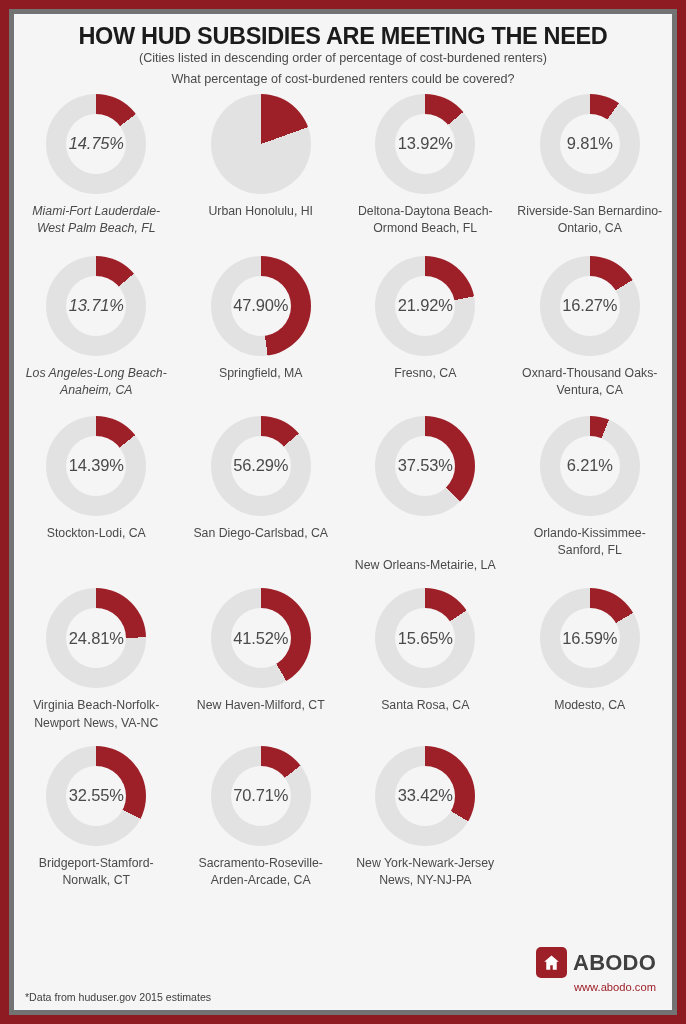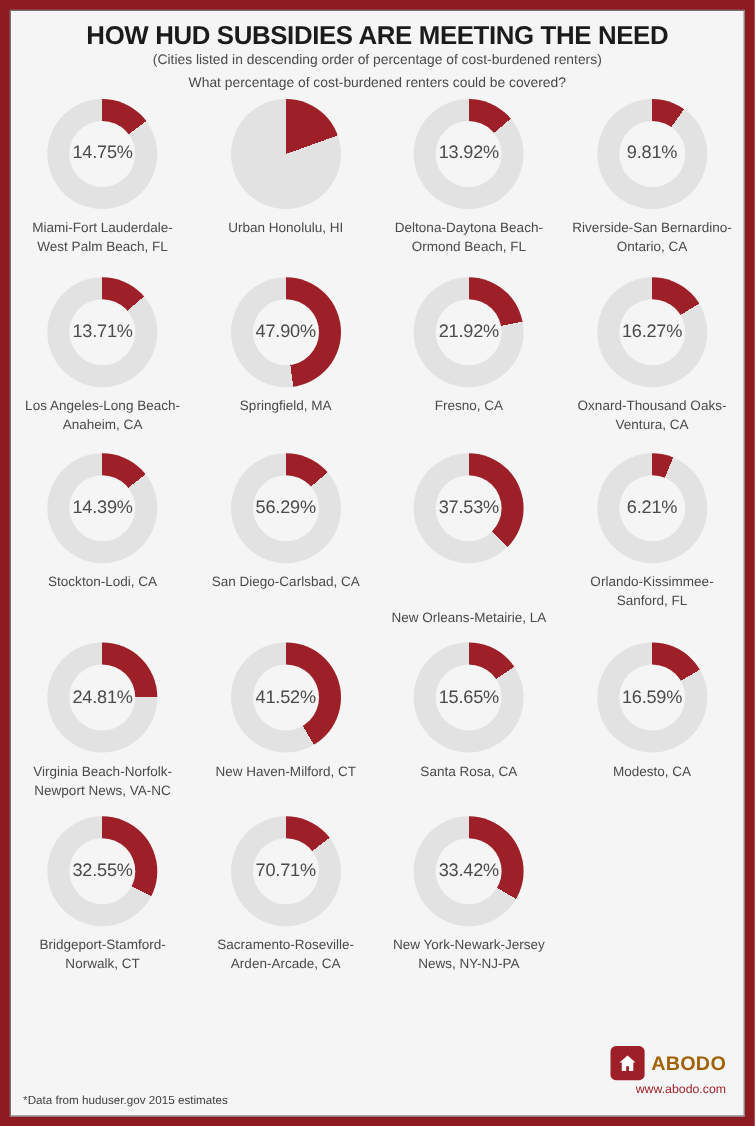--- a/index.html
+++ b/index.html
@@ -21,21 +21,21 @@
     height: 1024px;
     background: #8e1b22;
     padding: 9px;
   }
 
   #canvas {
     position: relative;
     width: 100%;
     height: 100%;
     background: #f5f5f5;
-    border: 1px solid #737373;
+    border: 5px solid #737373;
     overflow: hidden;
   }
 
   
   #header {
     padding-top: 9px;
     text-align: center;
   }
 
   #main-title {
@@ -142,24 +142,24 @@
     height: 31px;
     border-radius: 5px;
     background: #9d1f28;
     display: flex;
     align-items: center;
     justify-content: center;
     margin-right: 6px;
   }
 
   #logo-word {
-    font-size: 18px;
+    font-size: 22px;
     font-weight: bold;
     letter-spacing: 0.2px;
-    color: #a16207;
+    color: #404040;
     line-height: 1;
   }
 
   #logo-url {
     margin-top: 3px;
     font-size: 11.2px;
     color: #9d1f28;
   }
 </style>
 </head>
@@ -168,54 +168,54 @@
 <div id="infographic">
   <div id="canvas">
 
     <div id="header">
       <div id="main-title">HOW HUD SUBSIDIES ARE MEETING THE NEED</div>
       <div id="subtitle-2">(Cities listed in descending order of percentage of cost-burdened renters)</div>
       <div id="subtitle-1">What percentage of cost-burdened renters could be covered?</div>
     </div>
 
     <div id="grid">
+        <div class="cell row-0" style="padding-bottom: 18px; font-style: italic;">
+          <div class="donut-wrap">
+            <div class="donut-ring" style="background: conic-gradient(rgb(157, 31, 40) 0deg, rgb(157, 31, 40) 53.1deg, rgb(226, 226, 226) 53.1deg, rgb(226, 226, 226) 360deg);"></div>
+            <div class="donut-hole">
+              <div class="donut-value">14.75%</div>
+            </div>
+          </div>
+          <div class="cell-label">Miami-Fort Lauderdale-West Palm Beach, FL</div>
+        </div>
         <div class="cell row-0" style="padding-bottom: 18px;">
           <div class="donut-wrap">
-            <div class="donut-ring" style="background: conic-gradient(rgb(157, 31, 40) 0deg, rgb(157, 31, 40) 53.1deg, rgb(226, 226, 226) 53.1deg, rgb(226, 226, 226) 360deg);"></div>
-            <div class="donut-hole">
-              <div class="donut-value">14.75%</div>
-            </div>
-          </div>
-          <div class="cell-label">Miami-Fort Lauderdale-West Palm Beach, FL</div>
+            <div class="donut-ring" style="background: conic-gradient(rgb(157, 31, 40) 0deg, rgb(157, 31, 40) 70.2deg, rgb(226, 226, 226) 70.2deg, rgb(226, 226, 226) 360deg);"></div>
+          </div>
+          <div class="cell-label">Urban Honolulu, HI</div>
         </div>
         <div class="cell row-0" style="padding-bottom: 18px;">
           <div class="donut-wrap">
-            <div class="donut-ring" style="background: conic-gradient(rgb(157, 31, 40) 0deg, rgb(157, 31, 40) 70.2deg, rgb(226, 226, 226) 70.2deg, rgb(226, 226, 226) 360deg);"></div>
-          </div>
-          <div class="cell-label">Urban Honolulu, HI</div>
+            <div class="donut-ring" style="background: conic-gradient(rgb(157, 31, 40) 0deg, rgb(157, 31, 40) 50.112deg, rgb(226, 226, 226) 50.112deg, rgb(226, 226, 226) 360deg);"></div>
+            <div class="donut-hole">
+              <div class="donut-value">13.92%</div>
+            </div>
+          </div>
+          <div class="cell-label">Deltona-Daytona Beach-Ormond Beach, FL</div>
         </div>
         <div class="cell row-0" style="padding-bottom: 18px;">
           <div class="donut-wrap">
-            <div class="donut-ring" style="background: conic-gradient(rgb(157, 31, 40) 0deg, rgb(157, 31, 40) 50.112deg, rgb(226, 226, 226) 50.112deg, rgb(226, 226, 226) 360deg);"></div>
-            <div class="donut-hole">
-              <div class="donut-value">13.92%</div>
-            </div>
-          </div>
-          <div class="cell-label">Deltona-Daytona Beach-Ormond Beach, FL</div>
-        </div>
-        <div class="cell row-0" style="padding-bottom: 18px;">
-          <div class="donut-wrap">
             <div class="donut-ring" style="background: conic-gradient(rgb(157, 31, 40) 0deg, rgb(157, 31, 40) 35.316deg, rgb(226, 226, 226) 35.316deg, rgb(226, 226, 226) 360deg);"></div>
             <div class="donut-hole">
               <div class="donut-value">9.81%</div>
             </div>
           </div>
           <div class="cell-label">Riverside-San Bernardino-Ontario, CA</div>
         </div>
-        <div class="cell row-1" style="padding-bottom: 16px;">
+        <div class="cell row-1" style="padding-bottom: 16px; font-style: italic;">
           <div class="donut-wrap">
             <div class="donut-ring" style="background: conic-gradient(rgb(157, 31, 40) 0deg, rgb(157, 31, 40) 49.356deg, rgb(226, 226, 226) 49.356deg, rgb(226, 226, 226) 360deg);"></div>
             <div class="donut-hole">
               <div class="donut-value">13.71%</div>
             </div>
           </div>
           <div class="cell-label">Los Angeles-Long Beach-Anaheim, CA</div>
         </div>
         <div class="cell row-1" style="padding-bottom: 16px;">
           <div class="donut-wrap">

